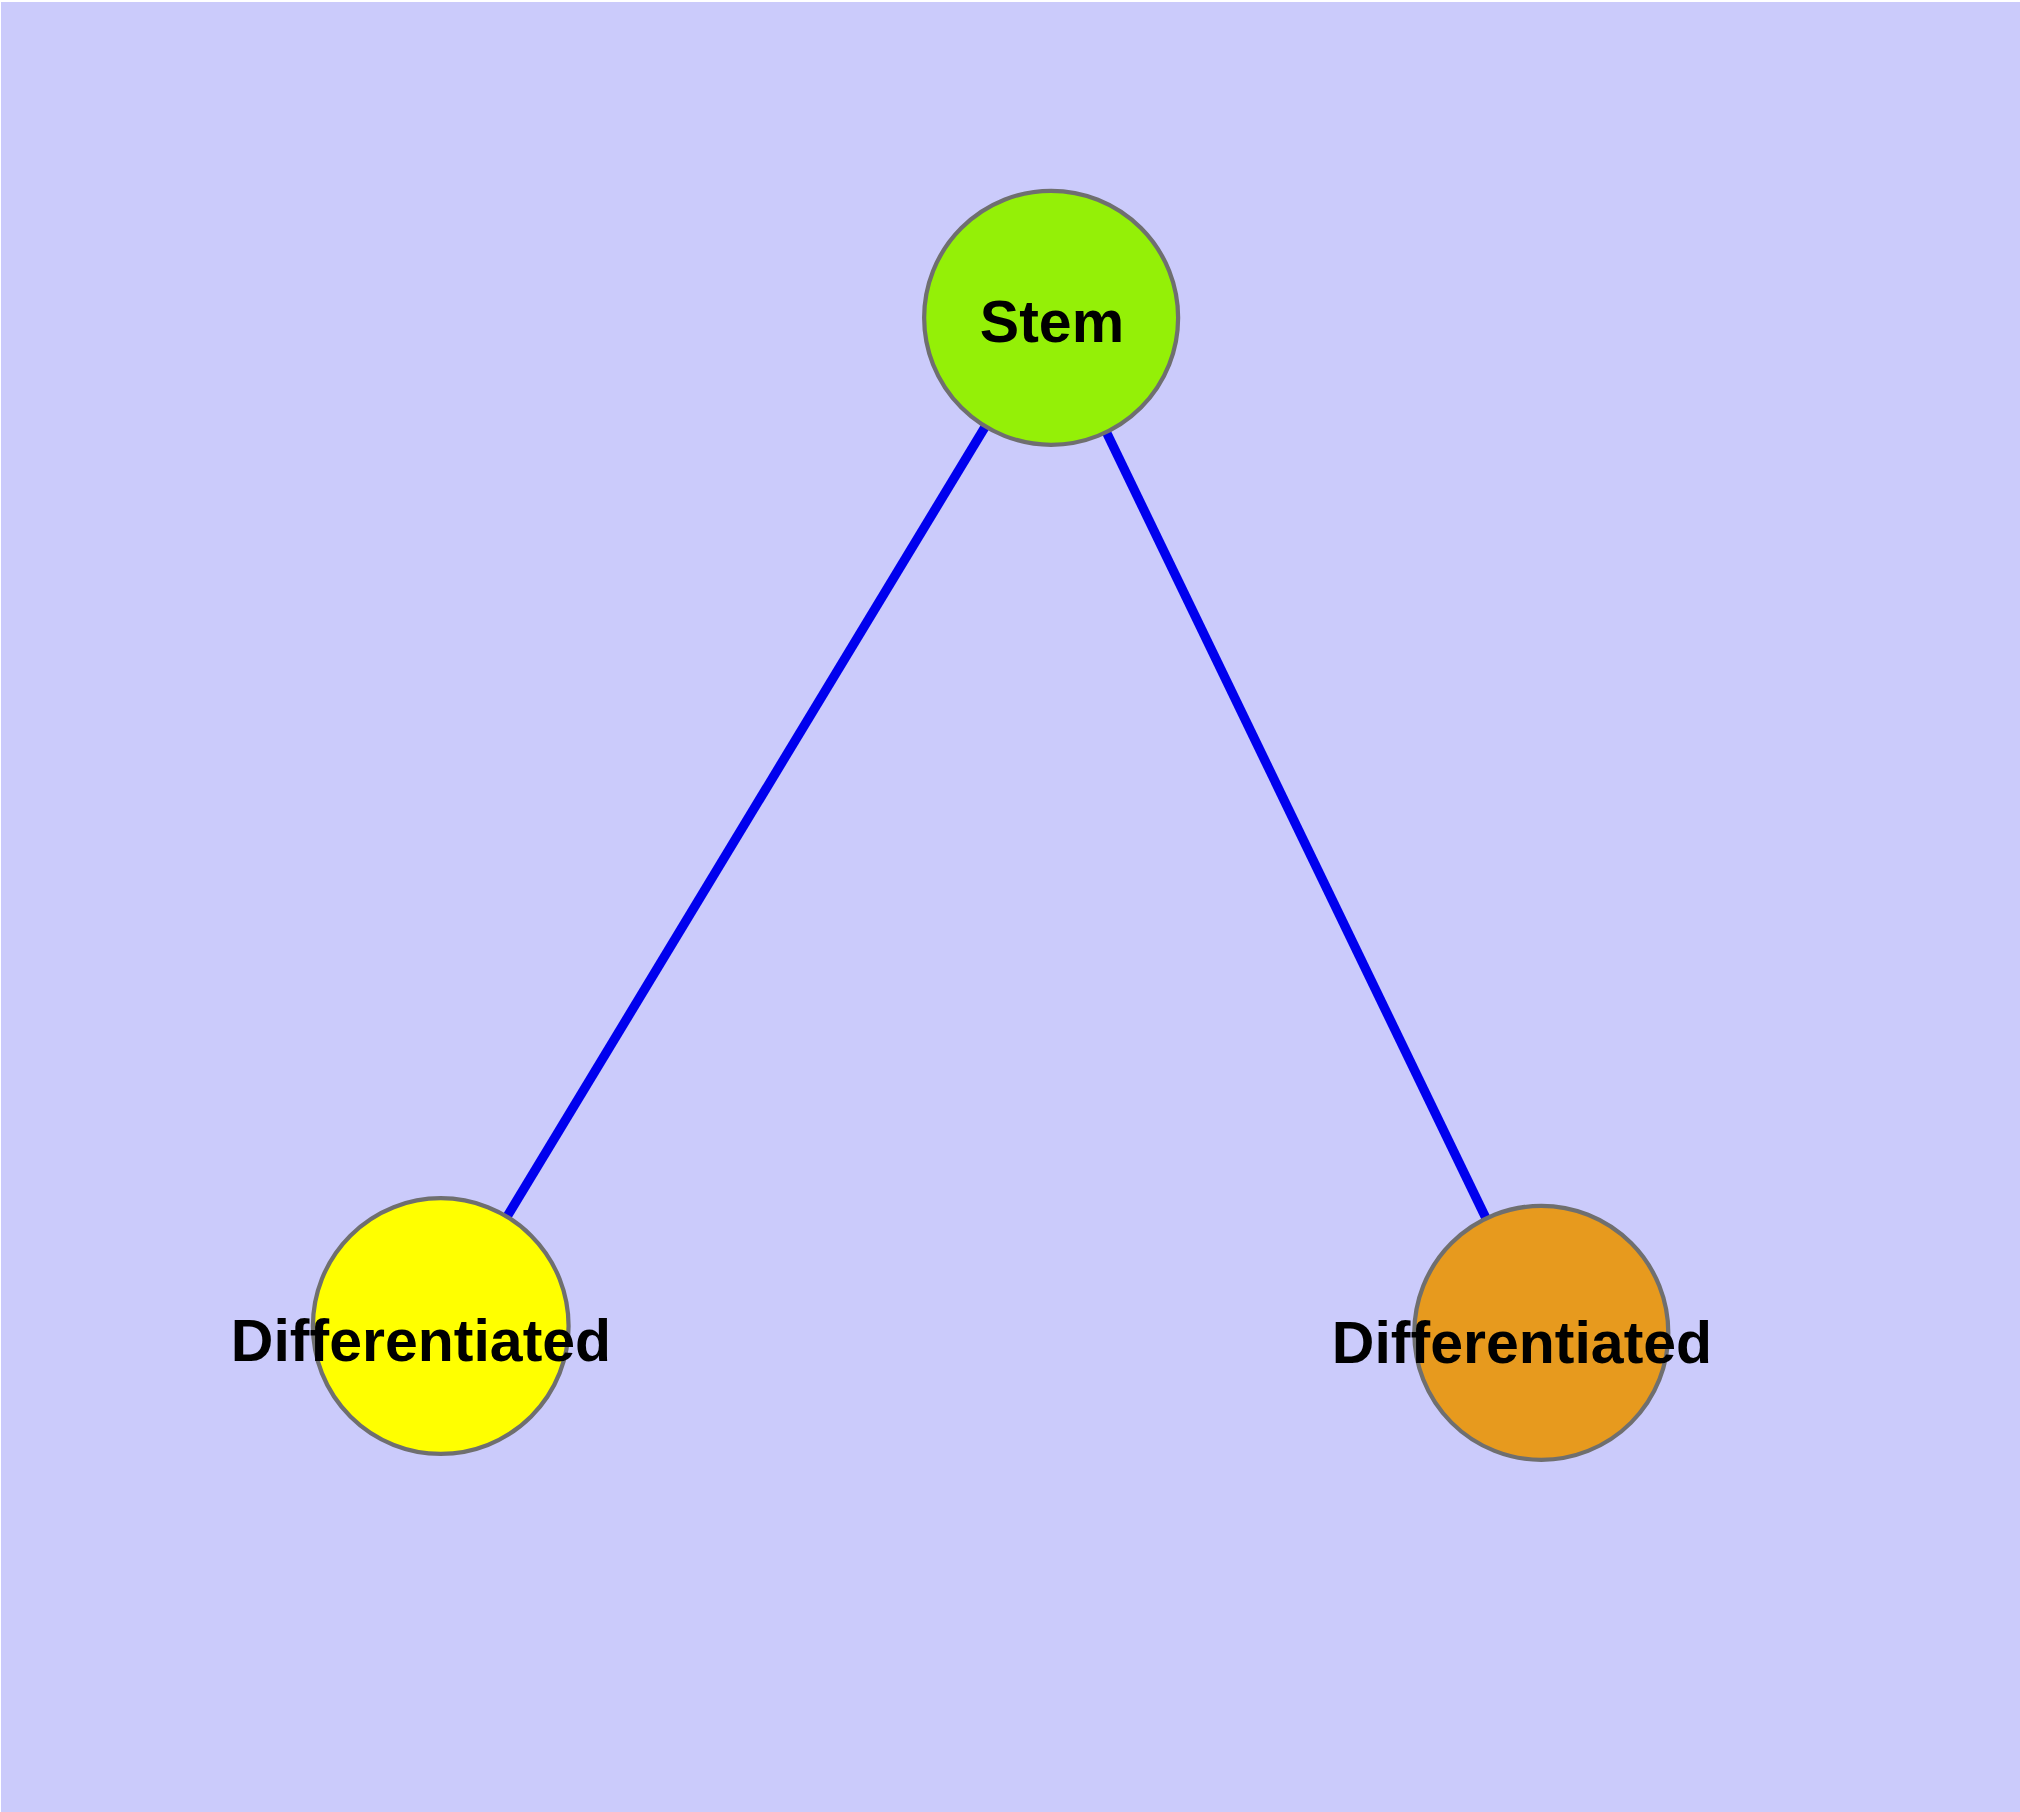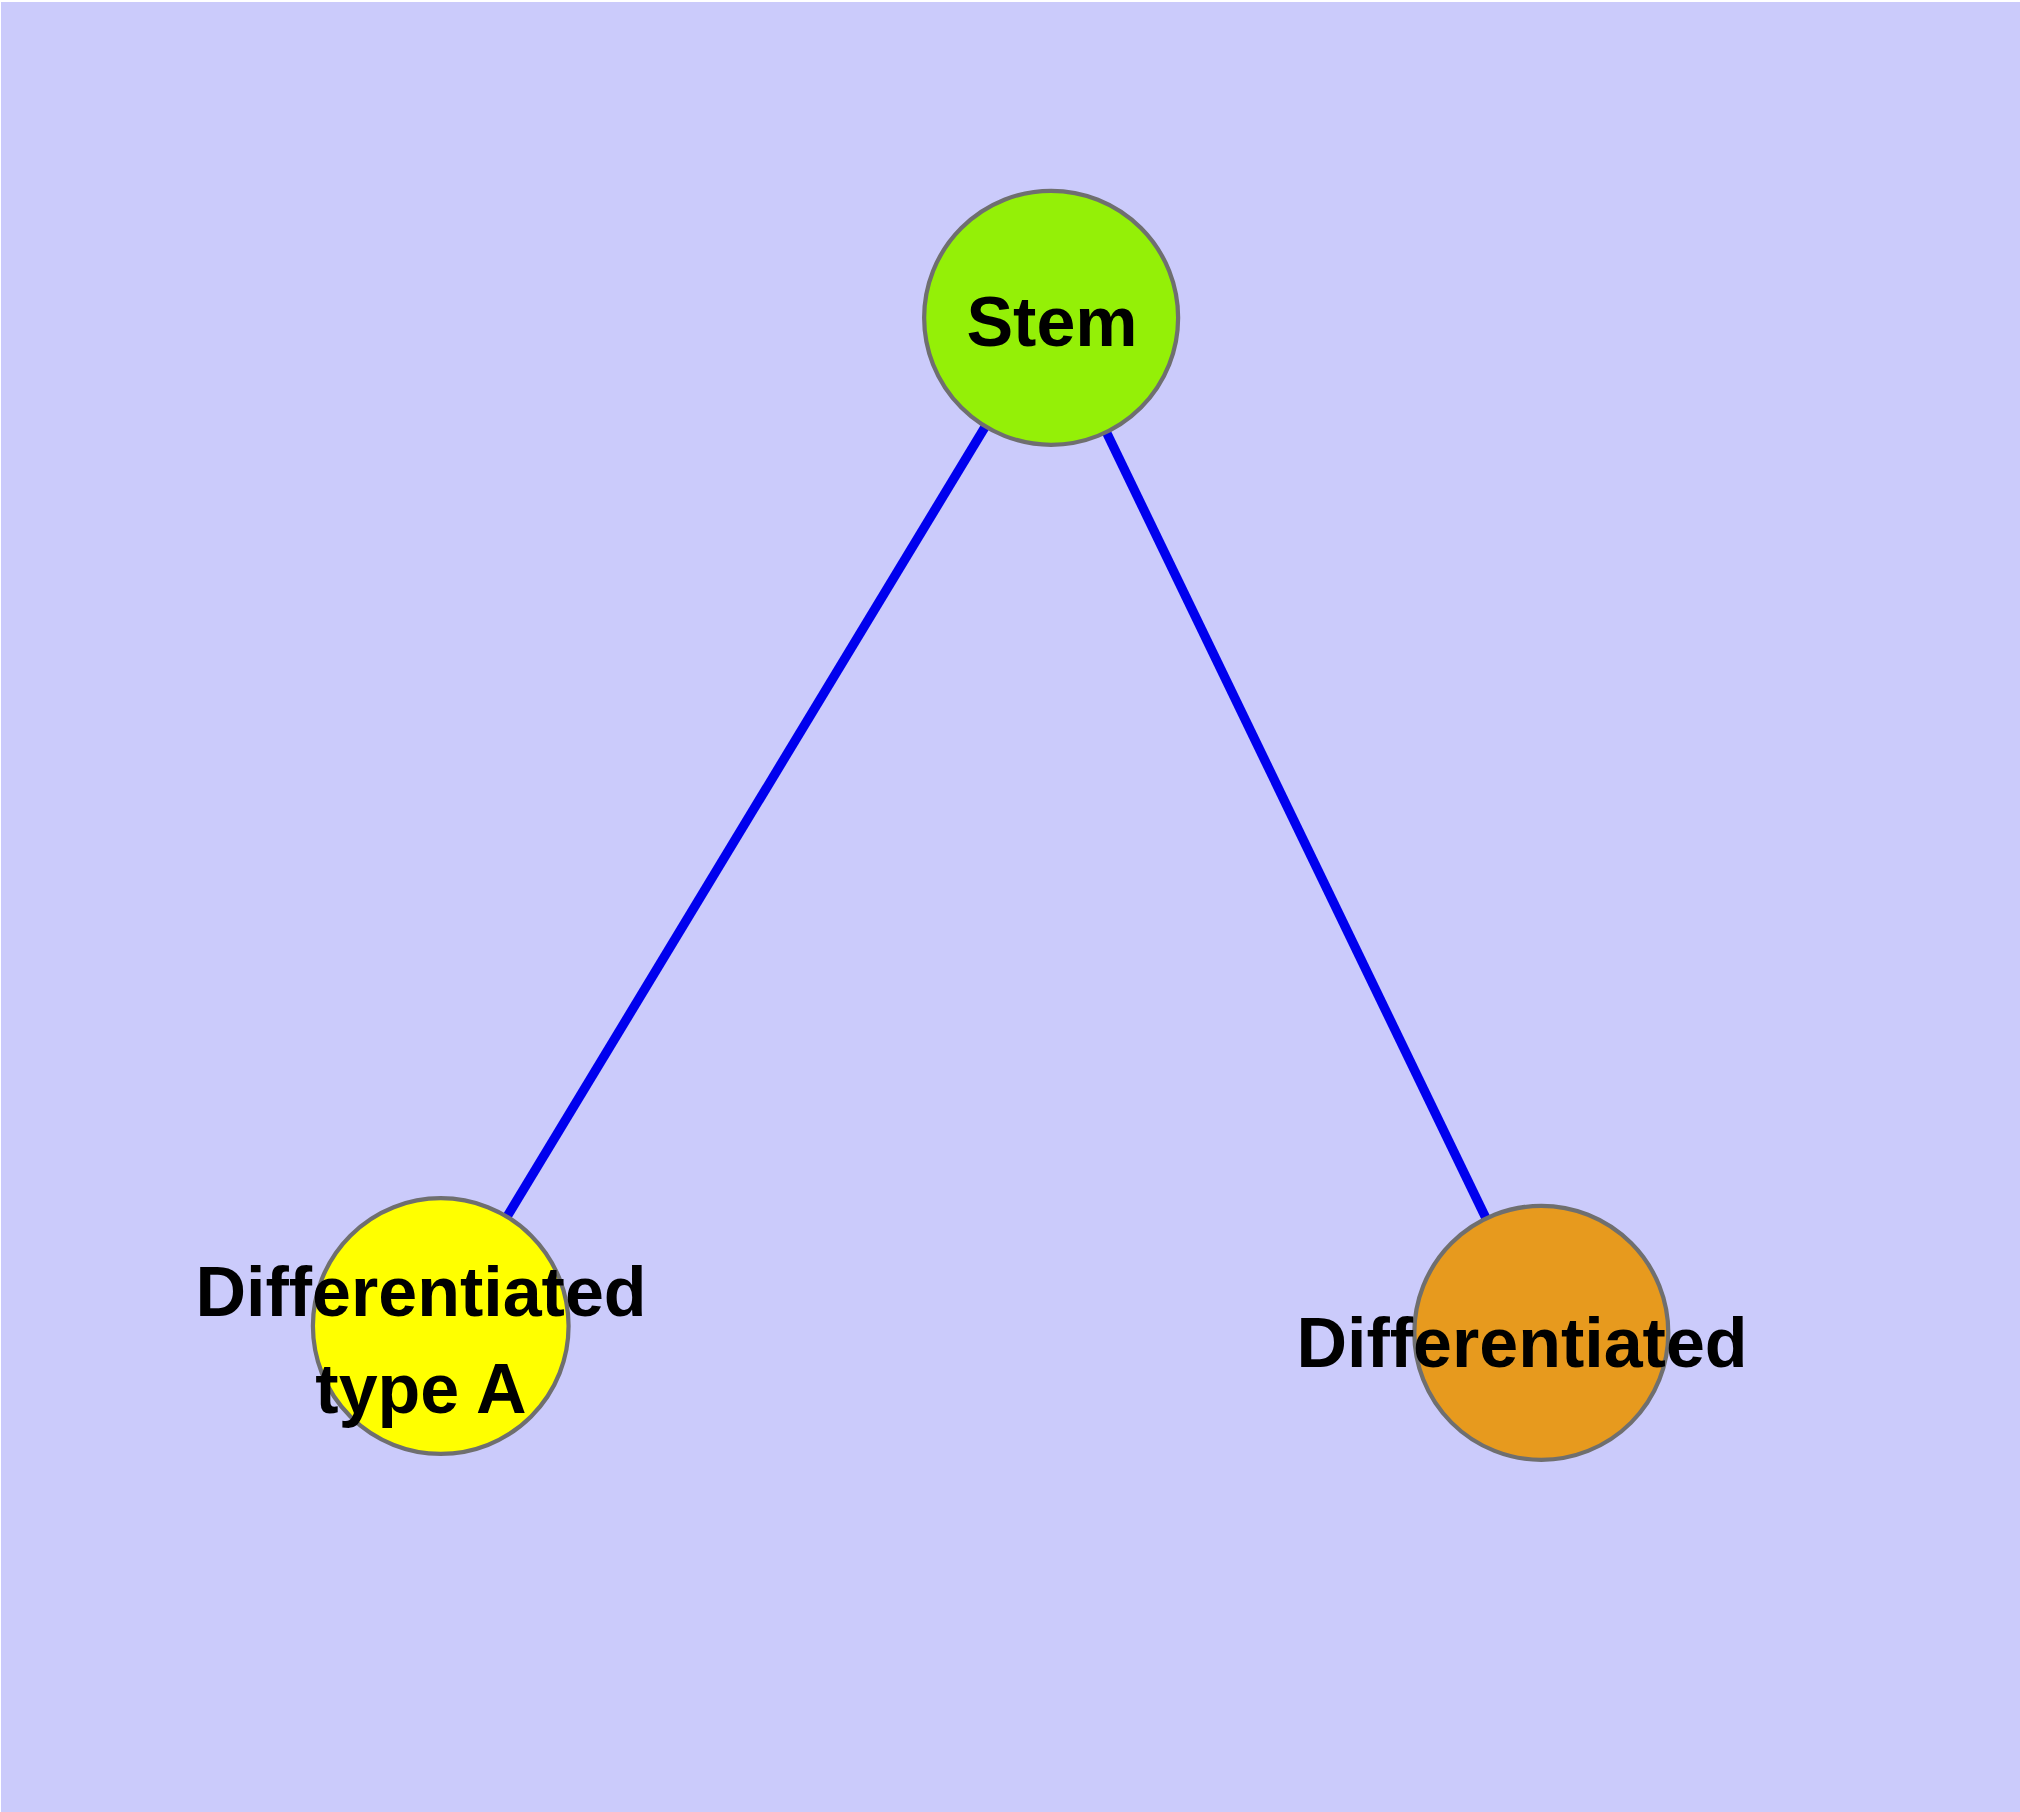--- a/index.html
+++ b/index.html
@@ -24,21 +24,21 @@
     left: 0;
     top: 0;
     width: 100%;
     height: 100%;
   }
   .node-label {
     position: absolute;
     transform: translate(-50%, -50%);
     text-align: center;
     font-weight: bold;
-    font-size: 70px;
+    font-size: 59px;
     line-height: 97px;
     color: #000000;
     white-space: nowrap;
     letter-spacing: 0px;
   }
 </style>
 </head>
 <body>
 
 <div class="canvas">
@@ -51,21 +51,20 @@
     <circle cx="519" cy="1564" r="151" stroke-width="5" fill="#FFFF00" stroke="#6F6F6F"></circle>
     <circle cx="1819" cy="1572" r="150" stroke-width="5" fill="#E79A1E" stroke="#6F6F6F"></circle>
   </svg>
 
   <div class="node-label" style="left:1051px; top:320px;">
     <div>Stem</div>
   </div>
 
   <div class="node-label" style="left:420px; top:1339px;">
     <div>Differentiated</div>
-    <div>type A</div>
   </div>
 
   <div class="node-label" style="left:1521px; top:1341px;">
     <div>Differentiated</div>
   </div>
 
 </div>
 
 
 </body></html>

